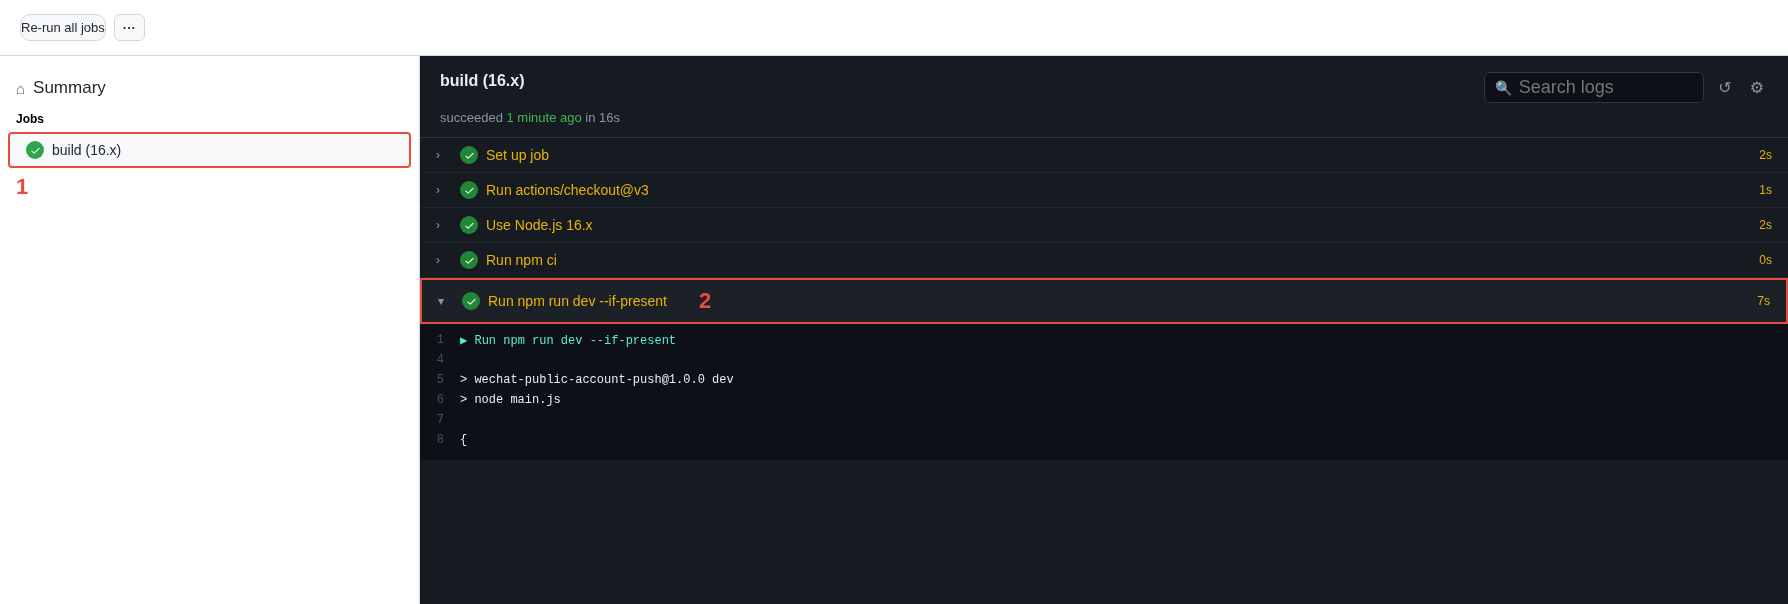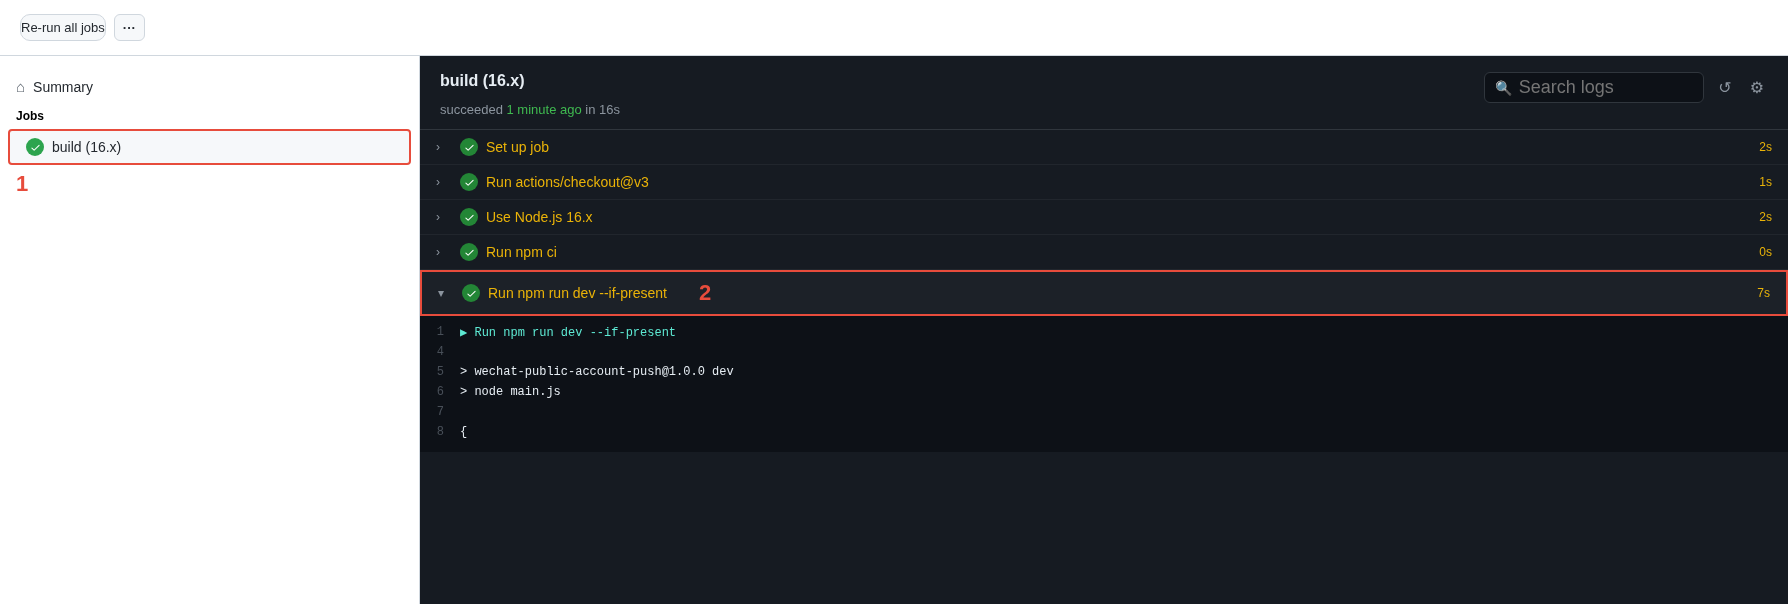--- a/index.html
+++ b/index.html
@@ -25,21 +25,21 @@
       background: #f6f8fa; font-size: 13px; cursor: pointer; color: #24292f; font-weight: bold;
     }
 
     
     .layout { display: flex; height: calc(604px - 56px); }
 
     
     .sidebar { width: 420px; border-right: 1px solid #d0d7de; padding: 16px 0; flex-shrink: 0; overflow-y: auto; }
     .sidebar-summary { display: flex; align-items: center; gap: 8px; padding: 6px 16px; color: #24292f; cursor: pointer; }
     .home-icon { color: #57606a; font-size: 15px; }
-    .sidebar-label { font-size: 14px; }
+    .sidebar-label { font-size: 17px; }
     .sidebar-section-title { font-size: 12px; font-weight: 600; color: #000000; padding: 8px 16px 4px; text-transform: none; }
     .sidebar-job {
       display: flex; align-items: center; gap: 8px; padding: 7px 16px;
       cursor: pointer; border-radius: 4px; margin: 2px 8px;
       border: 2px solid transparent;
     }
     .sidebar-job.active {
       border: 2px solid #e74c3c; background: #f6f8fa;
     }
     .job-check { width: 18px; height: 18px; background: #2da44e; border-radius: 50%; display: flex; align-items: center; justify-content: center; flex-shrink: 0; }
@@ -52,21 +52,21 @@
 
     
     .main-panel { flex: 1; background: #161b22; color: #c9d1d9; overflow-y: auto; display: flex; flex-direction: column; }
 
     
     .build-header {
       display: flex; align-items: flex-start; justify-content: space-between;
       padding: 16px 20px 12px; border-bottom: 1px solid #30363d; flex-shrink: 0;
     }
     .build-title { font-size: 16px; font-weight: 600; color: #e6edf3; }
-    .build-status { font-size: 13px; color: #8b949e; margin-top: 12px; }
+    .build-status { font-size: 13px; color: #8b949e; margin-top: 20px; }
     .build-status .success-text { color: #3fb950; }
     .build-header-right { display: flex; align-items: center; gap: 10px; }
     .search-bar {
       background: #0d1117; border: 1px solid #30363d; border-radius: 6px;
       display: flex; align-items: center; padding: 4px 10px; gap: 6px; width: 220px;
     }
     .search-icon-svg { color: #8b949e; font-size: 14px; }
     .search-input {
       background: transparent; border: none; outline: none; color: #8b949e;
       font-size: 18px; width: 100%;

